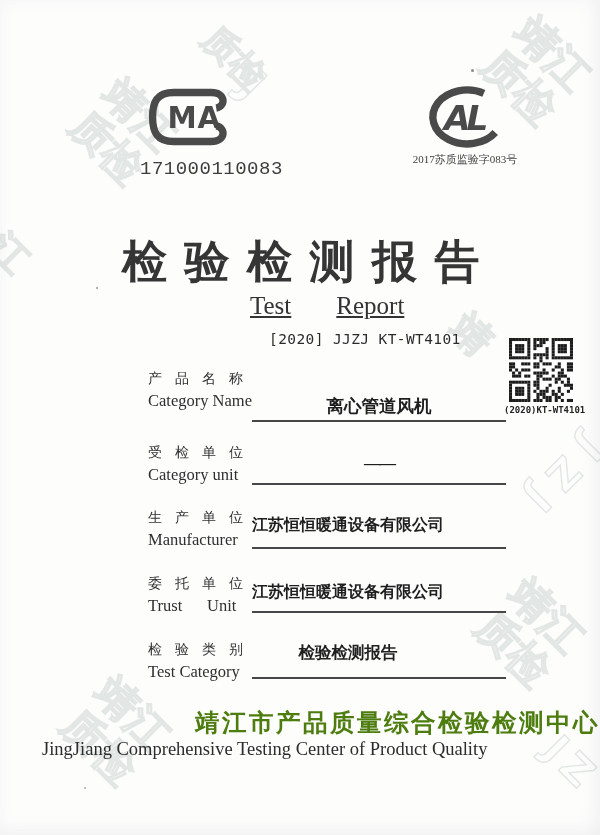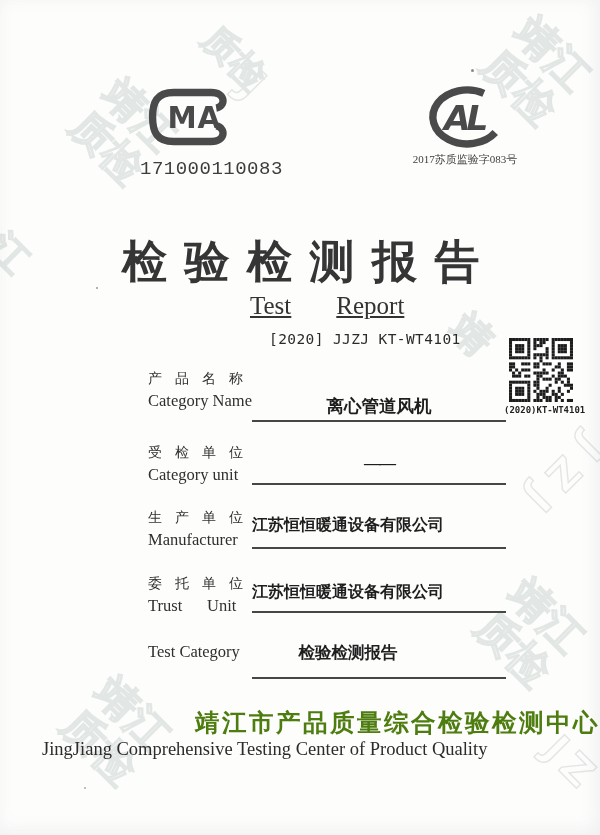--- a/index.html
+++ b/index.html
@@ -390,20 +390,21 @@
       <div class="labels">
         <div class="label-cn">委托单位</div>
         <div class="label-en">Trust      Unit</div>
       </div>
       <div class="value">江苏恒恒暖通设备有限公司</div>
       <div class="underline"></div>
     </div>
 
     <div class="row row-5">
       <div class="labels">
+        <div class="label-cn">检验类别</div>
         <div class="label-en">Test Category</div>
       </div>
       <div class="value">检验检测报告</div>
       <div class="underline"></div>
     </div>
 
   </div>
 
   <div class="footer-cn">靖江市产品质量综合检验检测中心</div>
   <div class="footer-en">JingJiang Comprehensive Testing Center of Product Quality</div>

